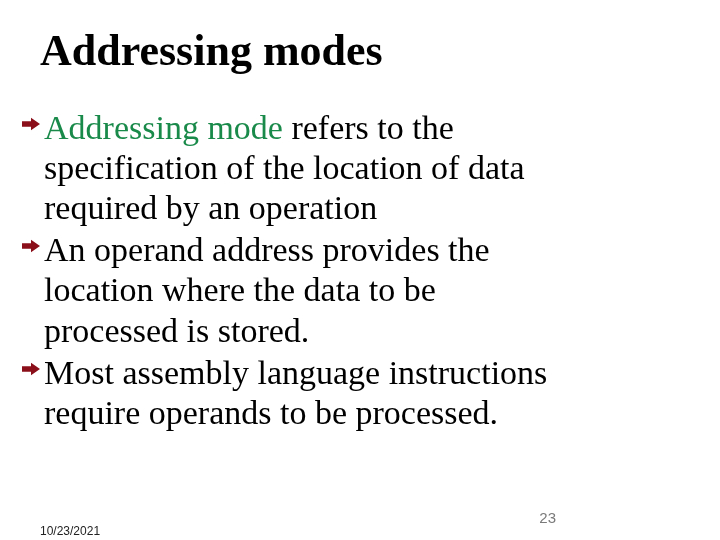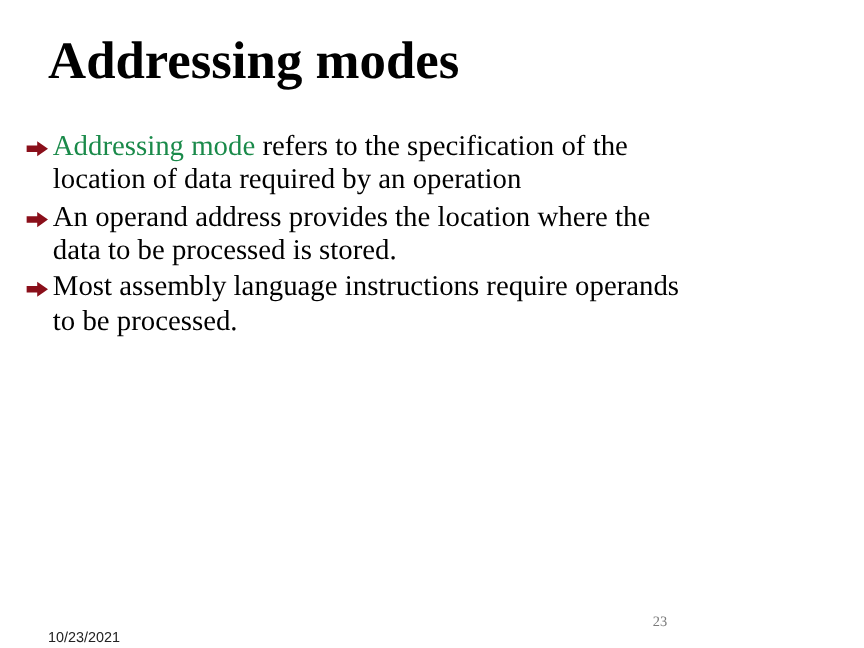--- a/index.html
+++ b/index.html
@@ -46,42 +46,42 @@
     display: flex;
     justify-content: flex-end;
   }
   .arrow svg {
     width: 18px;
     height: 14px;
     display: block;
   }
   .btext {
     flex: 1 1 auto;
-    font-size: 24px;
+    font-size: 34px;
     line-height: 1.18;
     color: #000;
   }
   .keyword {
     color: #1a8a4a;
   }
   .footer-date {
     position: absolute;
     left: 40px;
     bottom: 2px;
     font-size: 12px;
     color: #222;
     font-family: Arial, sans-serif;
   }
   .footer-page {
     position: absolute;
     right: 40px;
     bottom: 14px;
-    font-size: 12px;
+    font-size: 15px;
     color: #7a7a7a;
-    font-family: Liberation Serif, serif;
+    font-family: Liberation Sans, sans-serif;
   }
 </style>
 </head>
 <body>
 
 <div class="slide">
 
   <div class="title">Addressing modes</div>
 
   <div class="body">

